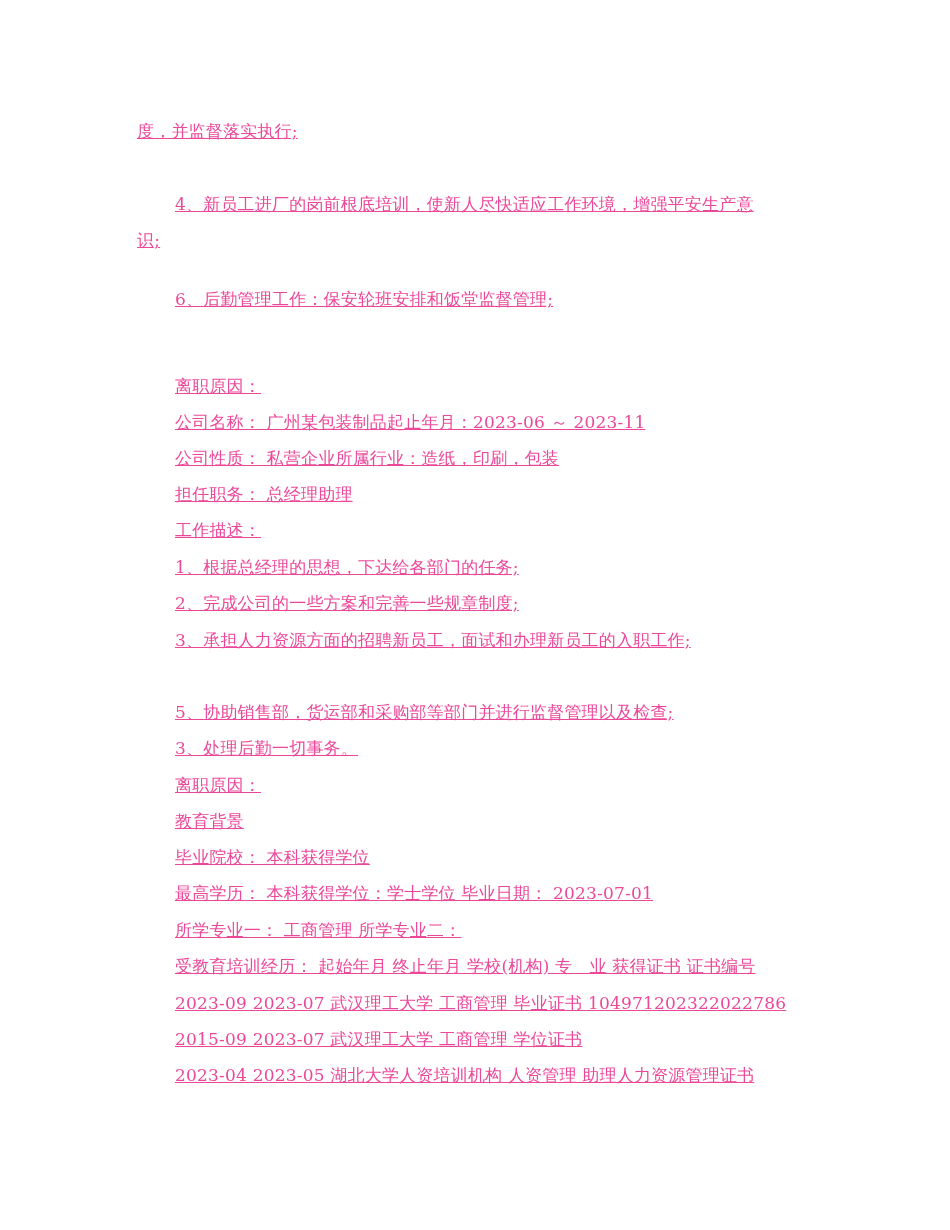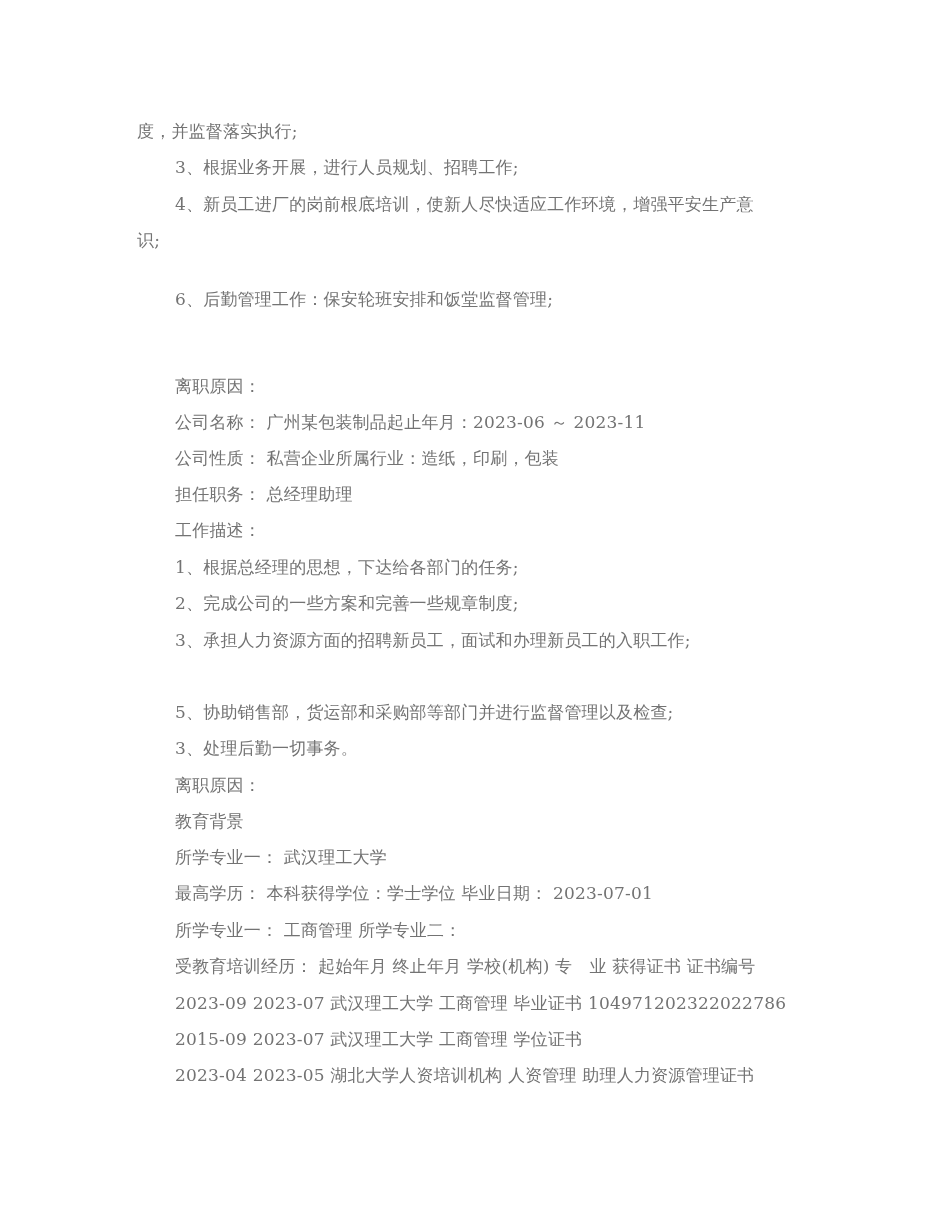--- a/index.html
+++ b/index.html
@@ -7,47 +7,47 @@
     .page {
       position: absolute; left: 0; top: 0; width: 950px; height: 1230px;
       background: #ffffff;
     }
     .line {
       position: absolute;
       left: 137px;
       white-space: nowrap;
       font-family: "DejaVu Serif", "Liberation Serif", serif;
       font-size: 17px;
-      color: #737373;
+      color: #ec4899;
       line-height: 22px;
       letter-spacing: 0.2px;
+      text-decoration: underline;
     }
     .indent { left: 175px; }
   </style>
 </head>
 <body>
 
 <div class="page">
   <div class="line" style="top:120px">度，并监督落实执行;</div>
-  <div class="line indent" style="top:156px">3、根据业务开展，进行人员规划、招聘工作;</div>
   <div class="line indent" style="top:193px">4、新员工进厂的岗前根底培训，使新人尽快适应工作环境，增强平安生产意</div>
   <div class="line" style="top:229px">识;</div>
   <div class="line indent" style="top:288px">6、后勤管理工作：保安轮班安排和饭堂监督管理;</div>
   <div class="line indent" style="top:375px">离职原因：</div>
   <div class="line indent" style="top:411px">公司名称： 广州某包装制品起止年月：2023-06 ～ 2023-11</div>
   <div class="line indent" style="top:447px">公司性质： 私营企业所属行业：造纸，印刷，包装</div>
   <div class="line indent" style="top:483px">担任职务： 总经理助理</div>
   <div class="line indent" style="top:519px">工作描述：</div>
   <div class="line indent" style="top:556px">1、根据总经理的思想，下达给各部门的任务;</div>
   <div class="line indent" style="top:592px">2、完成公司的一些方案和完善一些规章制度;</div>
   <div class="line indent" style="top:629px">3、承担人力资源方面的招聘新员工，面试和办理新员工的入职工作;</div>
   <div class="line indent" style="top:701px">5、协助销售部，货运部和采购部等部门并进行监督管理以及检查;</div>
   <div class="line indent" style="top:737px">3、处理后勤一切事务。</div>
   <div class="line indent" style="top:774px">离职原因：</div>
   <div class="line indent" style="top:810px">教育背景</div>
-  <div class="line indent" style="top:846px">所学专业一： 武汉理工大学</div>
+  <div class="line indent" style="top:846px">毕业院校： 本科获得学位</div>
   <div class="line indent" style="top:882px">最高学历： 本科获得学位：学士学位 毕业日期： 2023-07-01</div>
   <div class="line indent" style="top:919px">所学专业一： 工商管理 所学专业二：</div>
   <div class="line indent" style="top:955px">受教育培训经历： 起始年月 终止年月 学校(机构) 专　业 获得证书 证书编号</div>
   <div class="line indent" style="top:992px">2023-09 2023-07 武汉理工大学 工商管理 毕业证书 104971202322022786</div>
   <div class="line indent" style="top:1028px">2015-09 2023-07 武汉理工大学 工商管理 学位证书</div>
   <div class="line indent" style="top:1064px">2023-04 2023-05 湖北大学人资培训机构 人资管理 助理人力资源管理证书</div>
 </div>
 
 </body></html>

